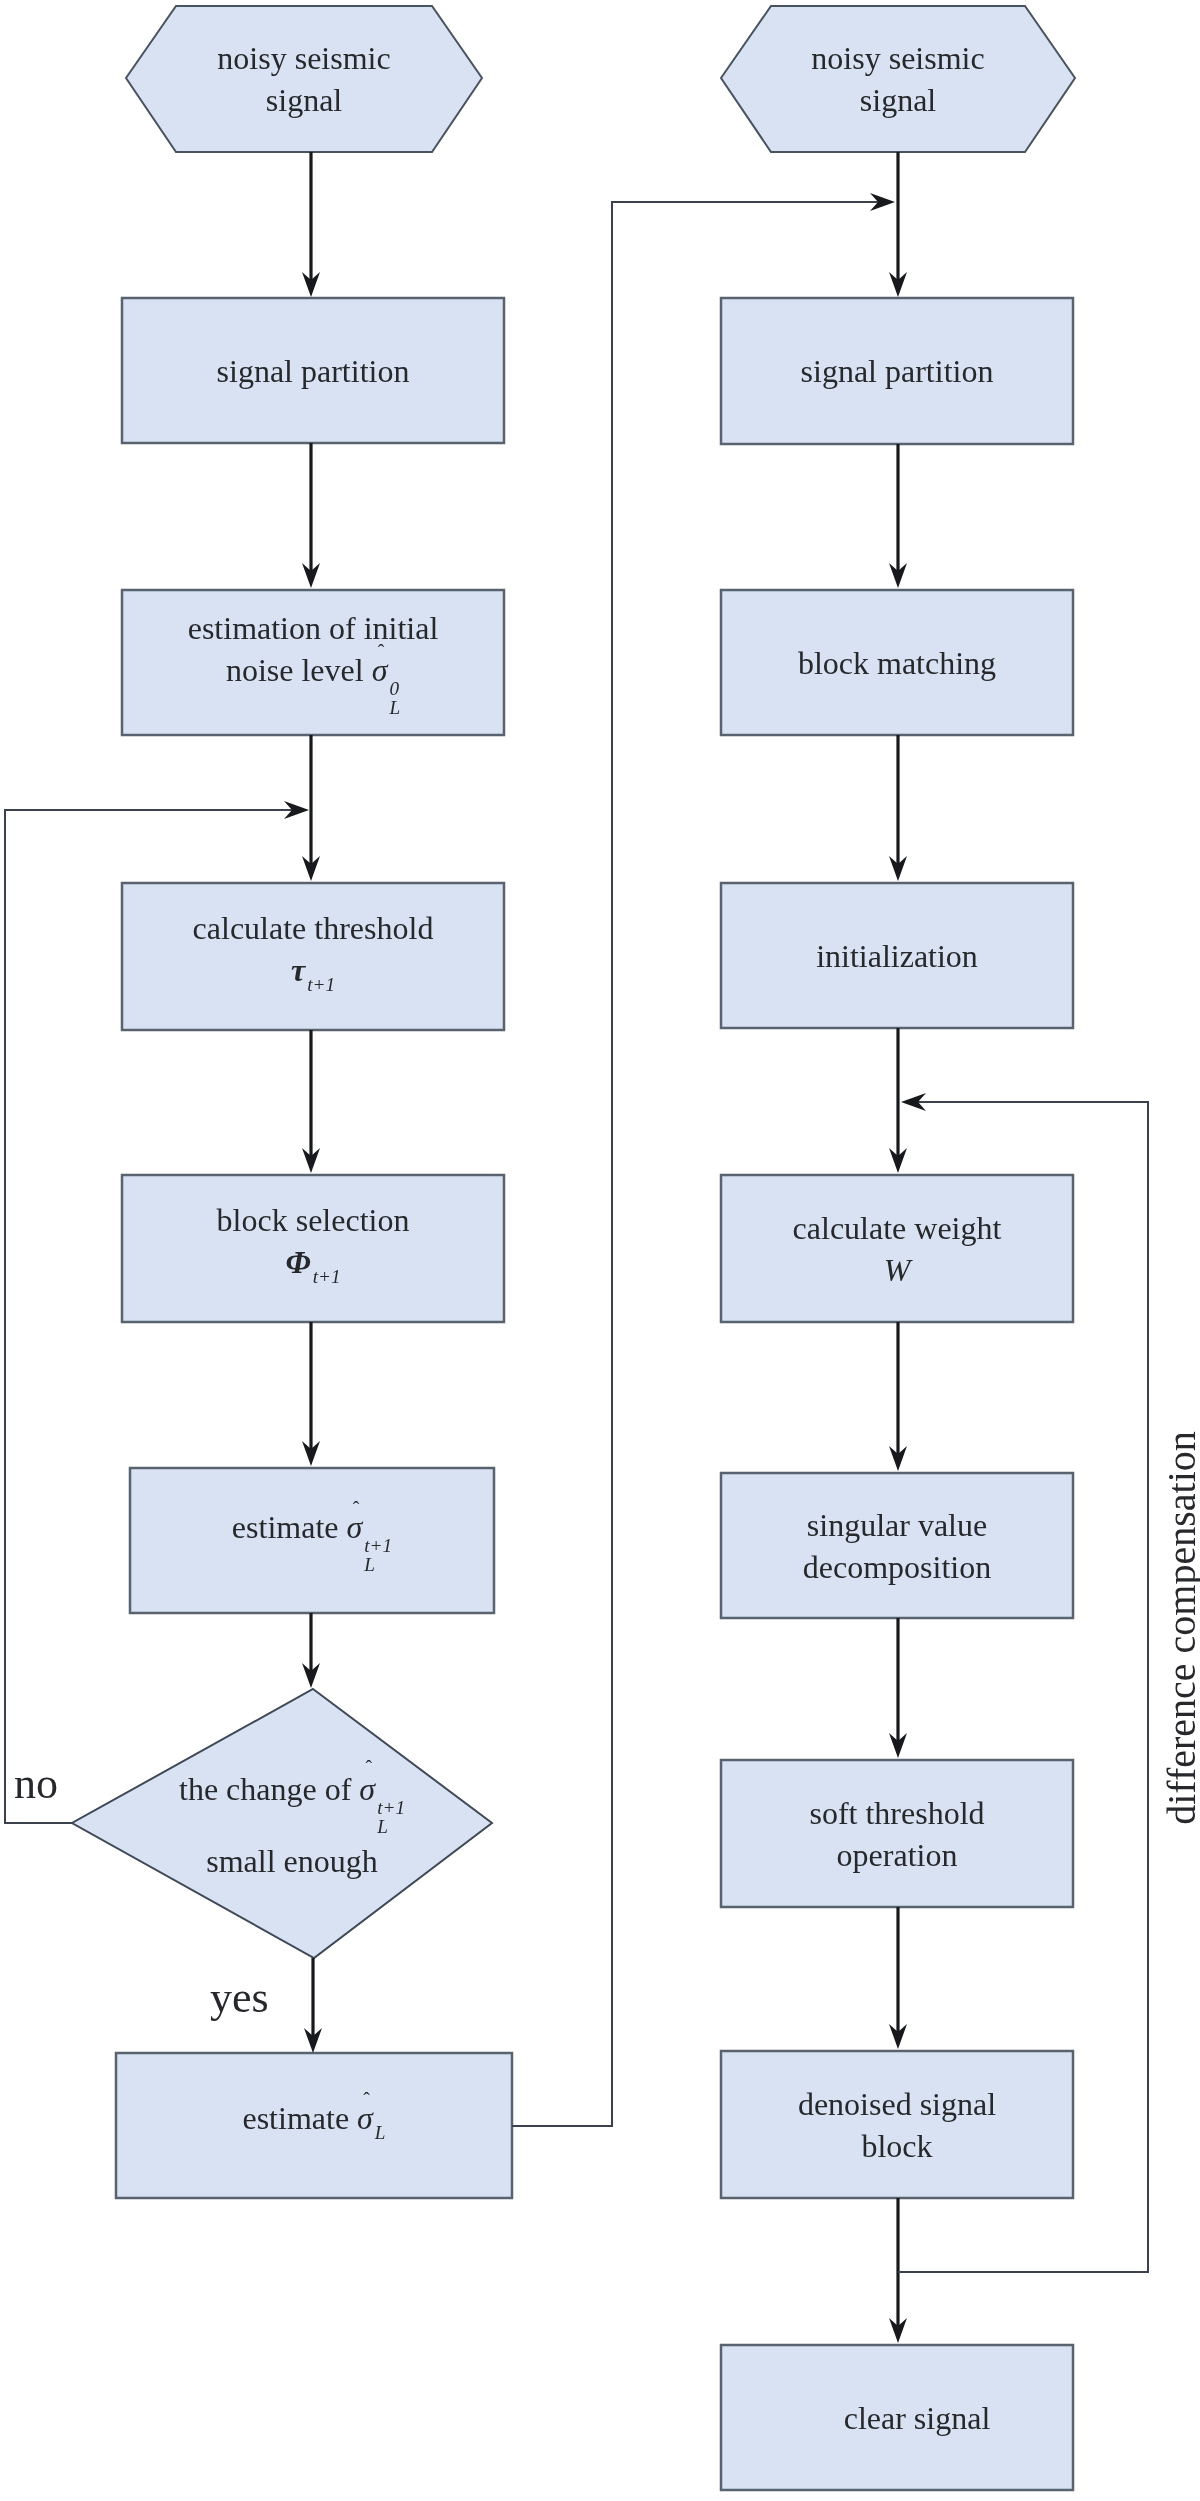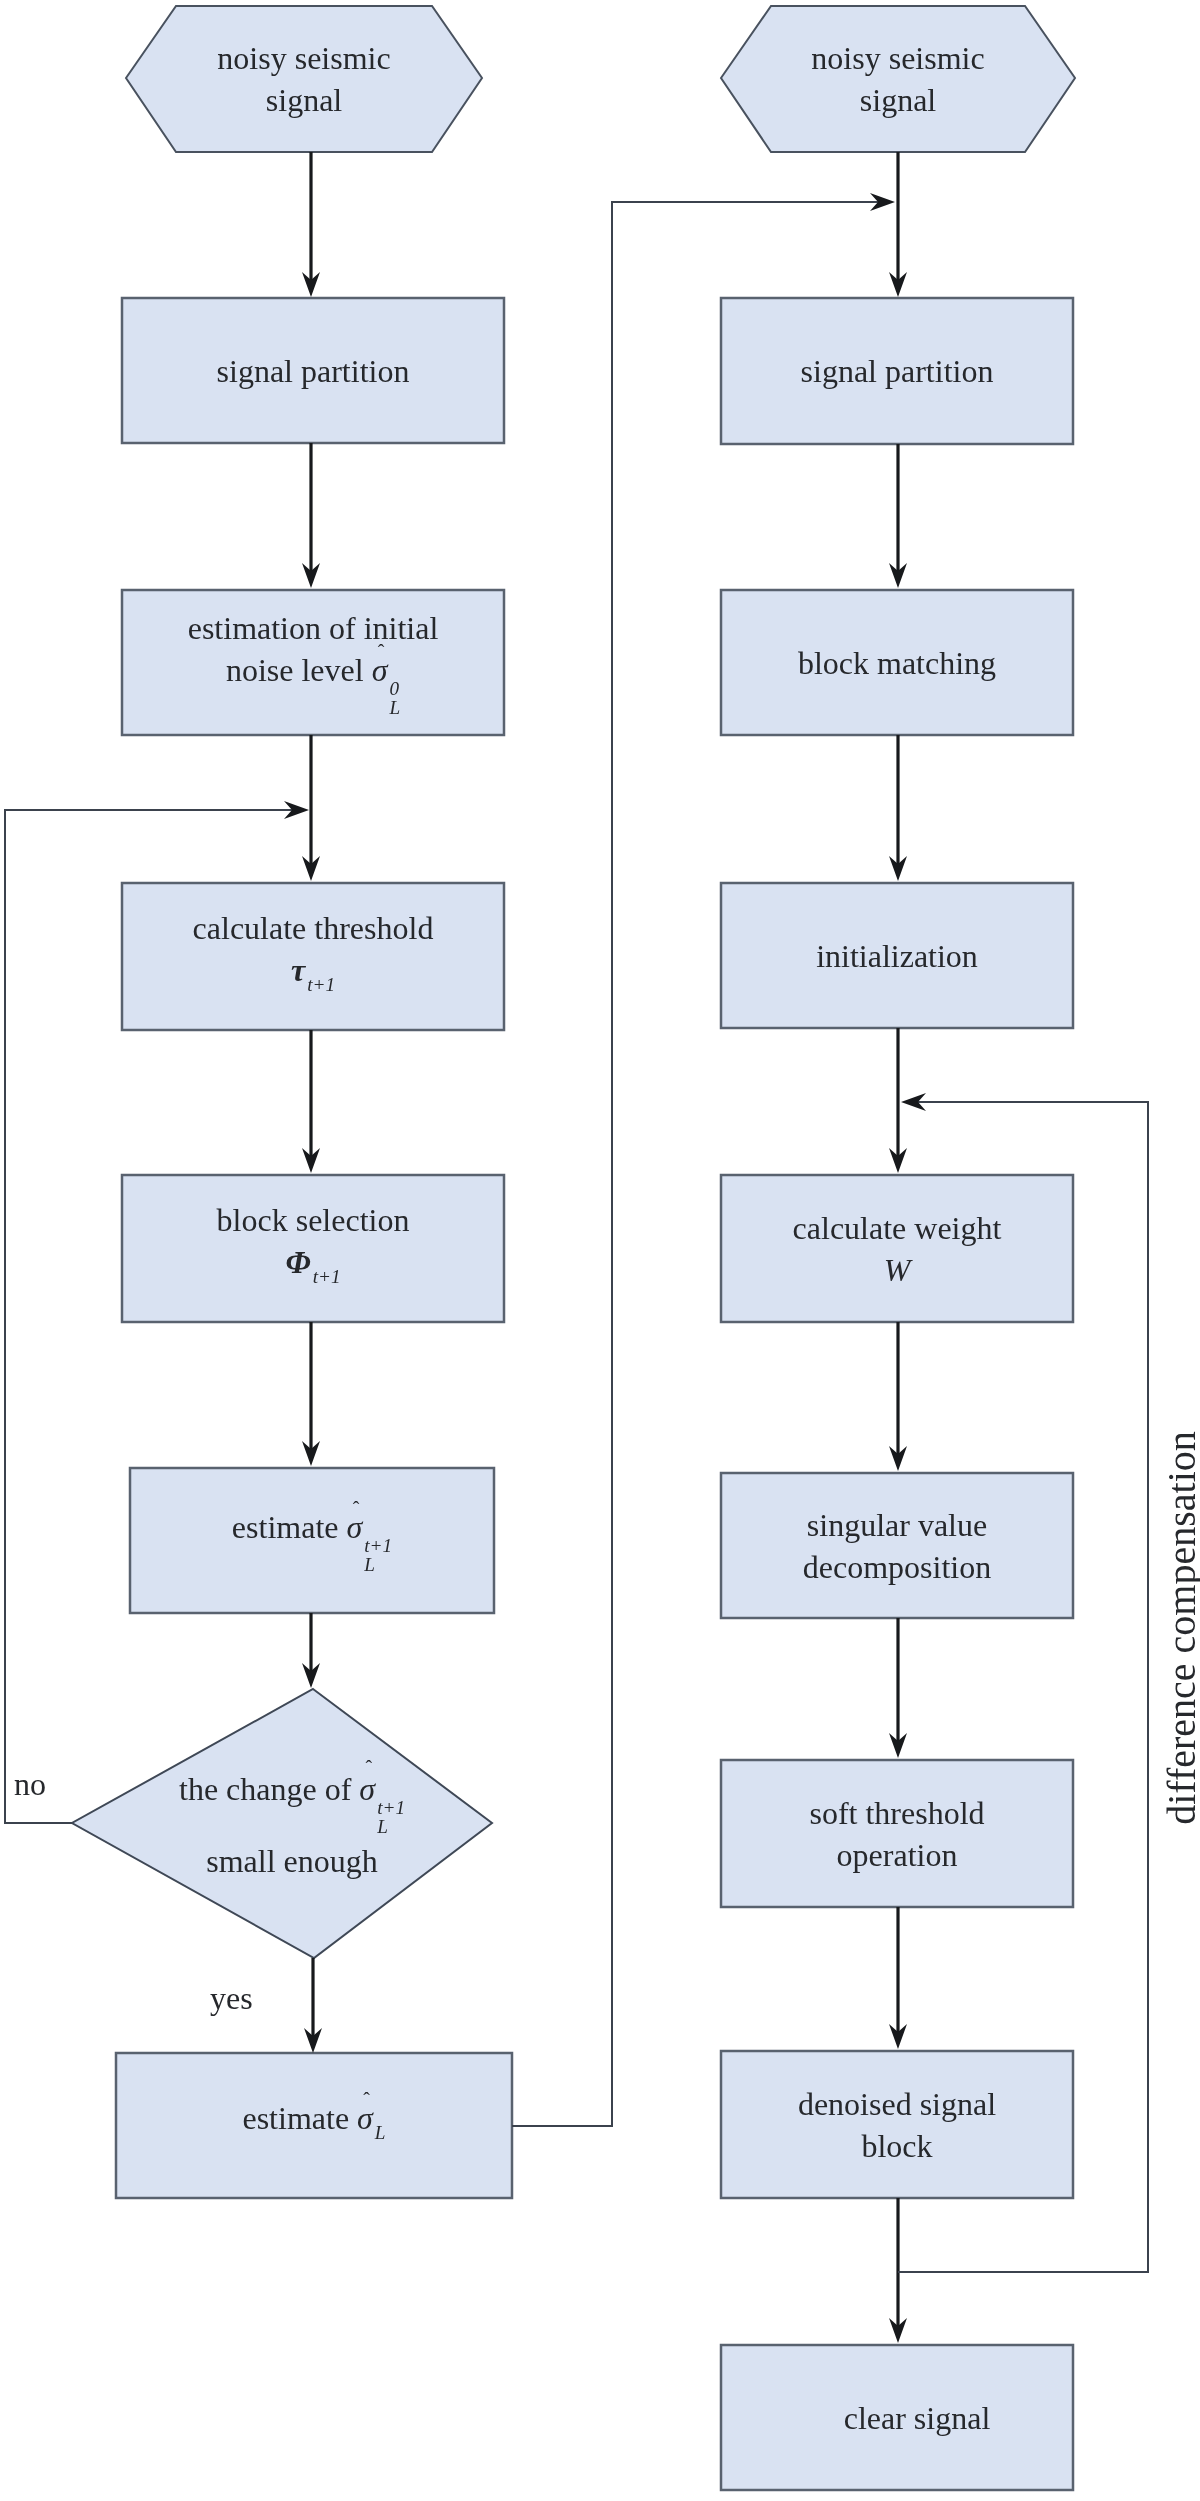--- a/index.html
+++ b/index.html
@@ -25,21 +25,21 @@
   }
   .stack {
     display:inline-flex; flex-direction:column; align-items:flex-start;
     font-size:0.60em; line-height:1.02; vertical-align:-0.70em;
     margin-left:2px; font-style:italic;
   }
   .s-subi {
     font-size:0.60em; font-style:italic; font-weight:normal;
     vertical-align:-0.55em; margin-left:2px;
   }
-  .edge-label { position:absolute; font-size:32px; line-height:36px; white-space:nowrap; }
+  .edge-label { position:absolute; font-size:44px; line-height:36px; white-space:nowrap; }
   .vlabel {
     position:absolute; white-space:nowrap; font-size:40px;
     transform:translate(-50%,-50%) rotate(-90deg); transform-origin:center center;
   }
 </style>
 </head>
 <body>
 
 <div id="canvas">
   <svg id="wires" width="1200" height="2501" viewBox="0 0 1200 2501">

